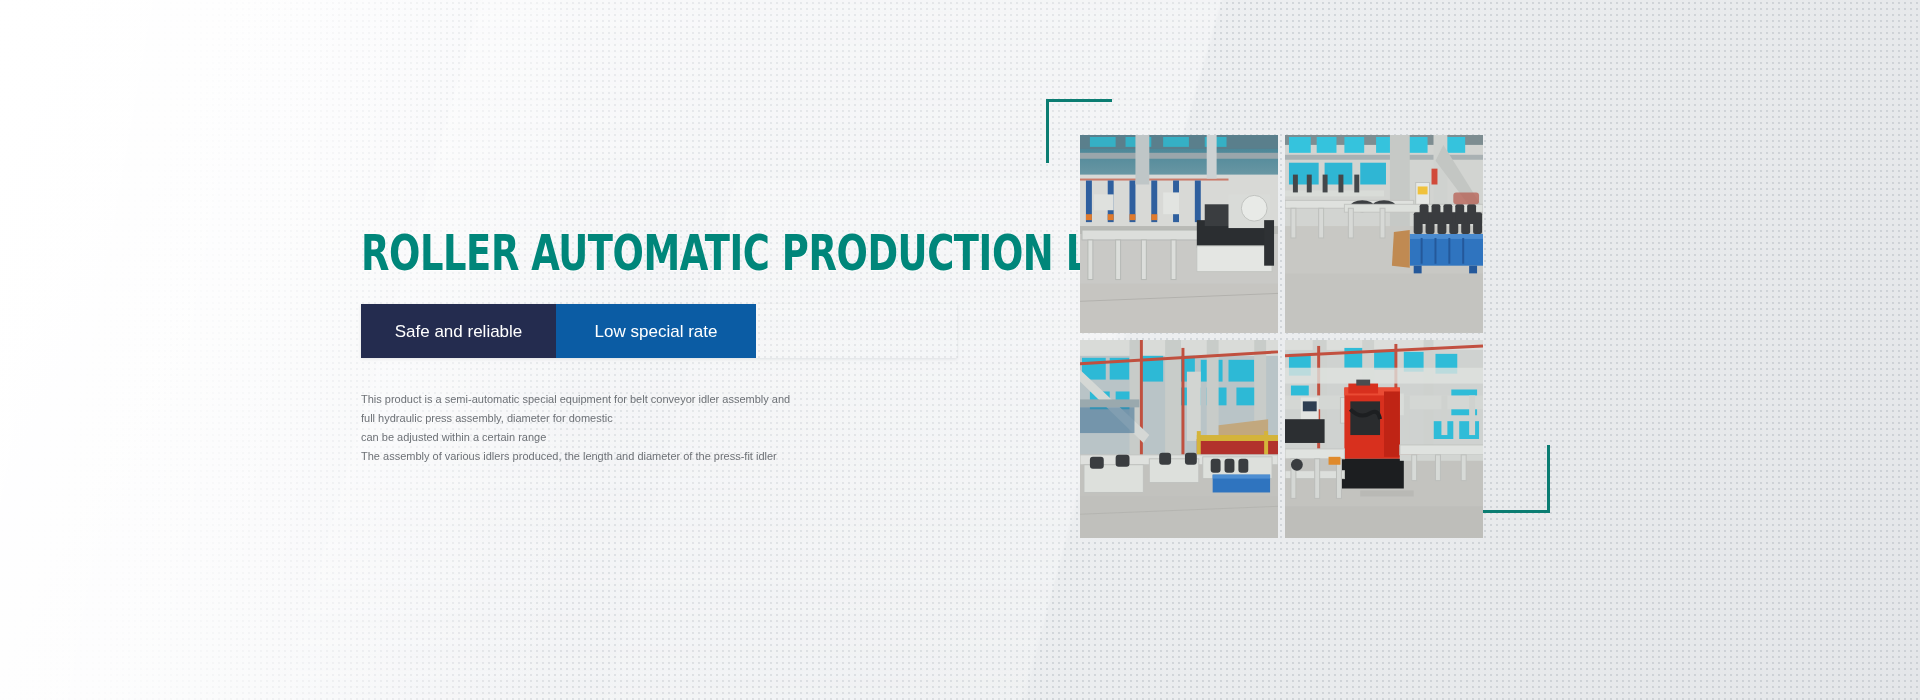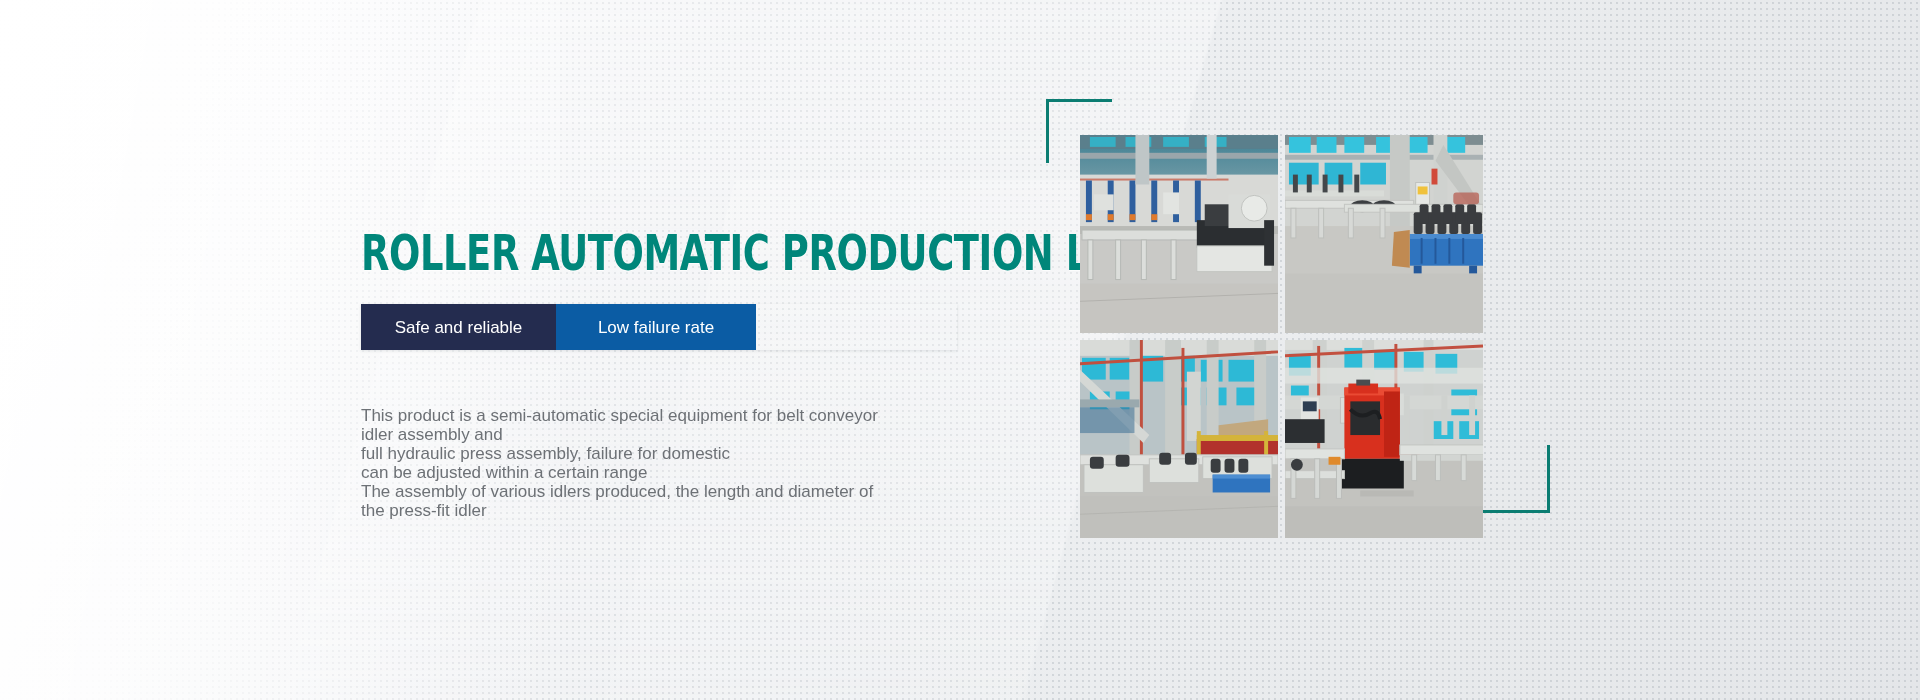--- a/index.html
+++ b/index.html
@@ -71,38 +71,38 @@
     transform:scaleX(.82);
     transform-origin:left center;
     white-space:nowrap;
     text-shadow:0 1px 0 rgba(255,255,255,.75);
   }
 
   .pill-bar {
     display:flex;
     margin-top:24px;
     width:596px;
-    height:46px;
+    height:54px;
     box-shadow:0 1px 3px rgba(60,70,85,.12);
   }
   .pill {
     display:flex; align-items:center; justify-content:center;
     color:#ffffff;
     font-size:17px;
     line-height:1;
     white-space:nowrap;
     padding:0 10px;
   }
   .pill-1 { background:#242c4f; width:195px; }
   .pill-2 { background:#0b5ca4; width:200px; }
   .pill-3 { background:#33b3c0; width:201px; }
 
   .body-text {
-    margin-top:56px;
-    font-size:17px;
+    margin-top:32px;
+    font-size:11px;
     line-height:19px;
     color:#6d7176;
     max-width:540px;
   }
   .body-text p { margin:0; }
 
   
   .photo-zone {
     position:absolute;
     left:1040px; top:95px;
@@ -149,26 +149,26 @@
   <div class="bg-diagonal"></div>
   <div class="bg-diagonal2"></div>
   <div class="bg-sheen"></div>
 
   <div class="left-col">
 
     <div class="headline">ROLLER AUTOMATIC PRODUCTION LINE</div>
 
     <div class="pill-bar">
       <div class="pill pill-1">Safe and reliable</div>
-      <div class="pill pill-2">Low failure rate</div>
+      <div class="pill pill-2">Low special rate</div>
     </div>
 
     <div class="body-text">
       <p>This product is a semi-automatic special equipment for belt conveyor idler assembly and</p>
-      <p>full hydraulic press assembly, failure for domestic</p>
+      <p>full hydraulic press assembly, diameter for domestic</p>
       <p>can be adjusted within a certain range</p>
       <p>The assembly of various idlers produced, the length and diameter of the press-fit idler</p>
     </div>
   </div>
 
   <div class="photo-zone">
 
     <div class="bracket bracket-tl"></div>
     <div class="bracket bracket-br"></div>
 

